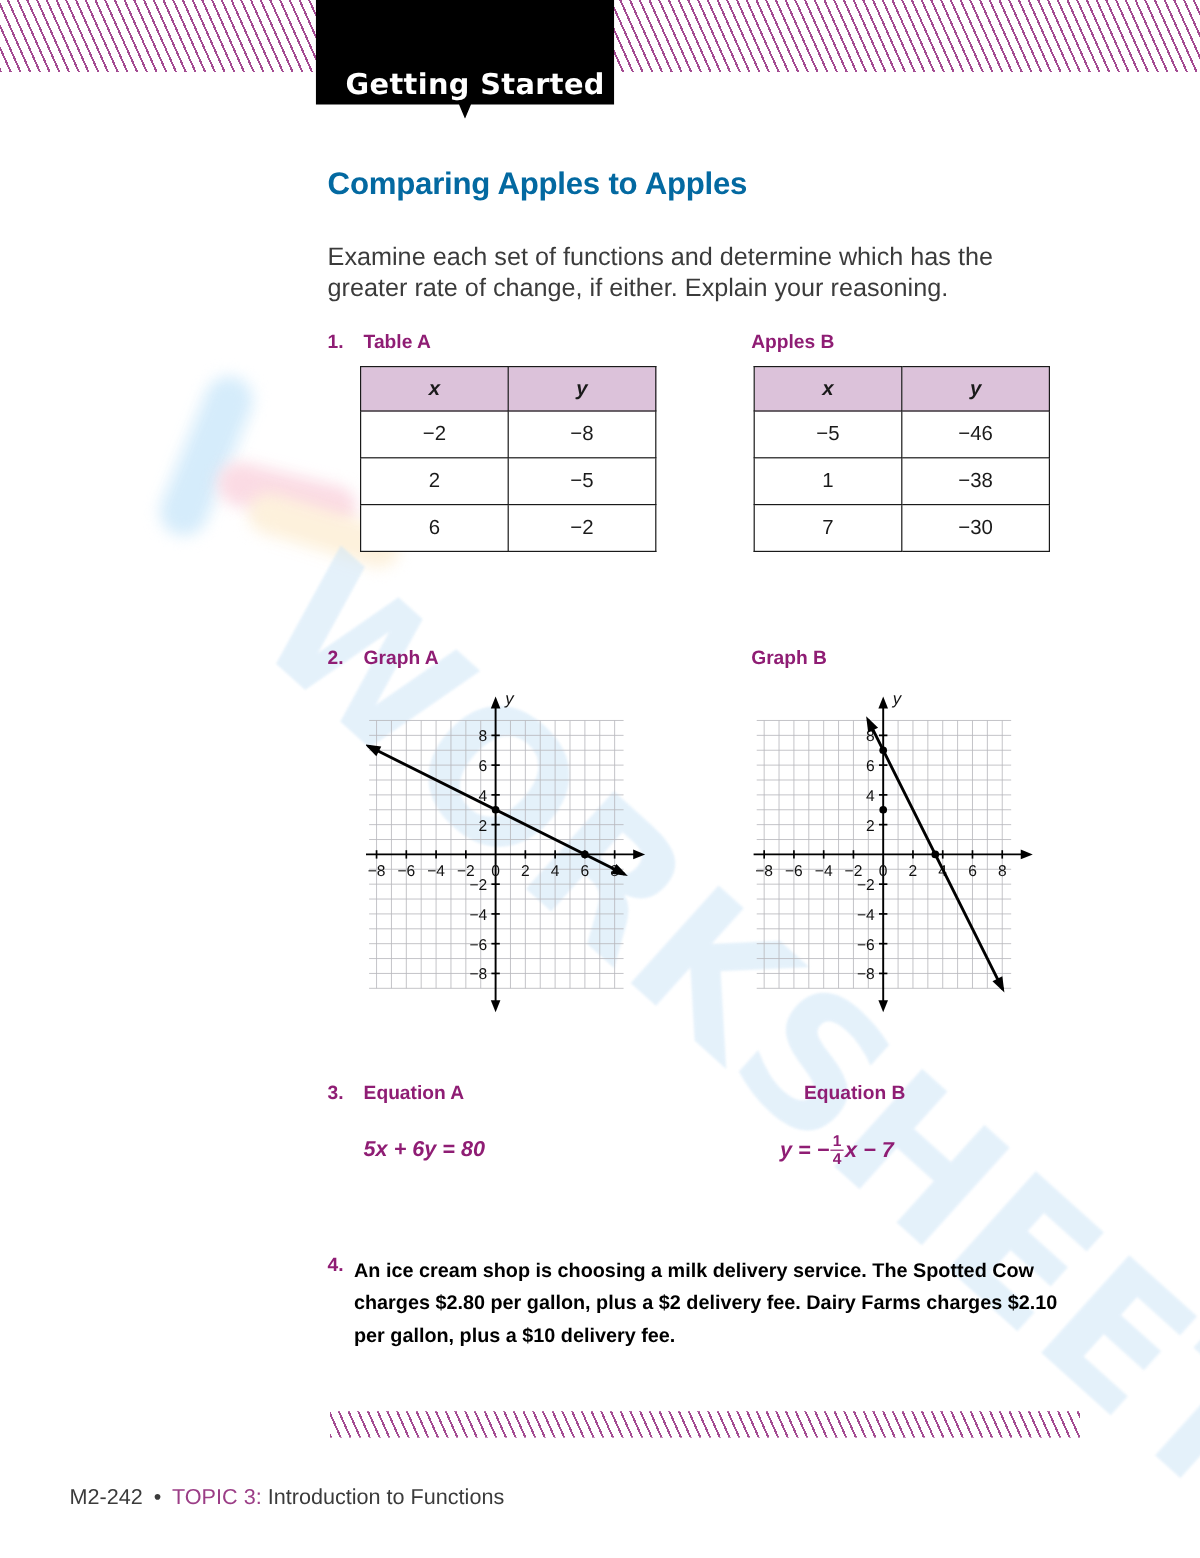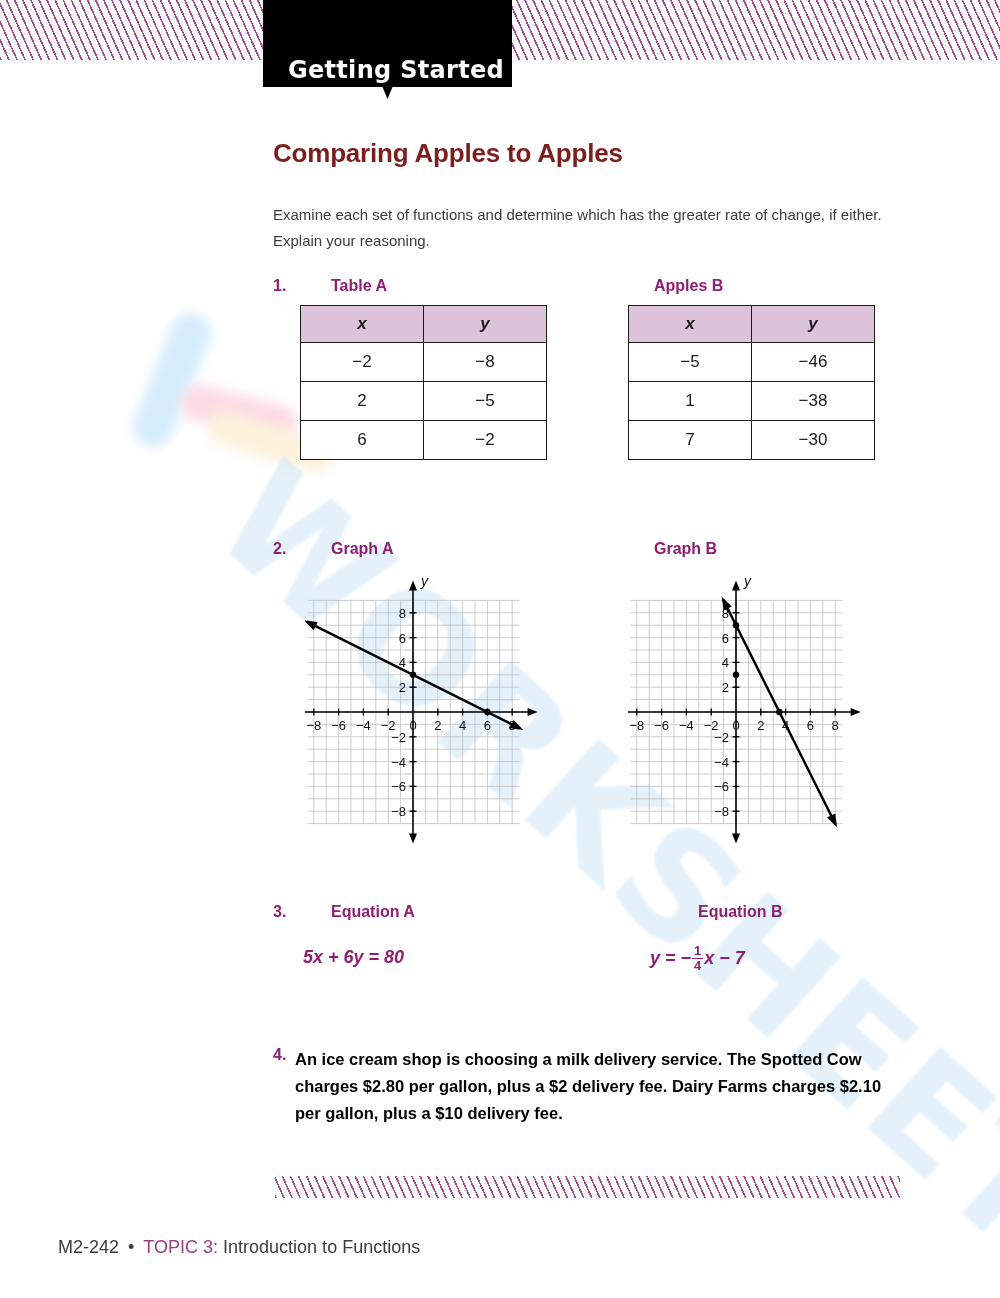--- a/index.html
+++ b/index.html
@@ -54,33 +54,33 @@
     position:absolute;left:25px;top:56px;
     color:#ffffff;font-size:24px;font-weight:700;letter-spacing:.3px;
     font-family:"DejaVu Sans",sans-serif;
   }
 
   
   #content{position:absolute;left:0;top:0;width:1000px;height:1298px;z-index:3;}
 
   #page-title{
     position:absolute;left:273px;top:138px;
-    color:#7f1d1d;font-size:26px;font-weight:700;letter-spacing:-.2px;
+    color:#0369a1;font-size:26px;font-weight:700;letter-spacing:-.2px;
   }
   #intro{
     position:absolute;left:273px;top:202px;width:610px;
-    color:#3b3b3b;font-size:15px;line-height:26px;
+    color:#3b3b3b;font-size:21px;line-height:26px;
   }
 
   
   .q-num{
     position:absolute;color:#8f1d74;font-size:16px;font-weight:700;
   }
   .q-label{
-    position:absolute;color:#8f1d74;font-size:16px;font-weight:700;margin-left:28px;
+    position:absolute;color:#8f1d74;font-size:16px;font-weight:700;
   }
 
   
   .data-table{
     position:absolute;border-collapse:collapse;
     font-size:17px;color:#1a1a1a;background:#fff;
   }
   .data-table td,.data-table th{
     border:1.5px solid #1a1a1a;text-align:center;
     height:36px;font-weight:400;

